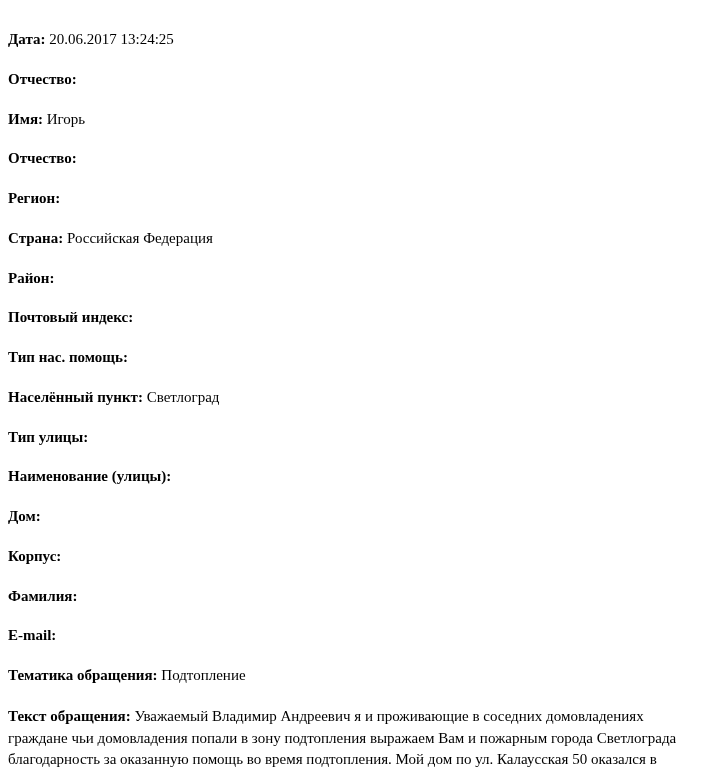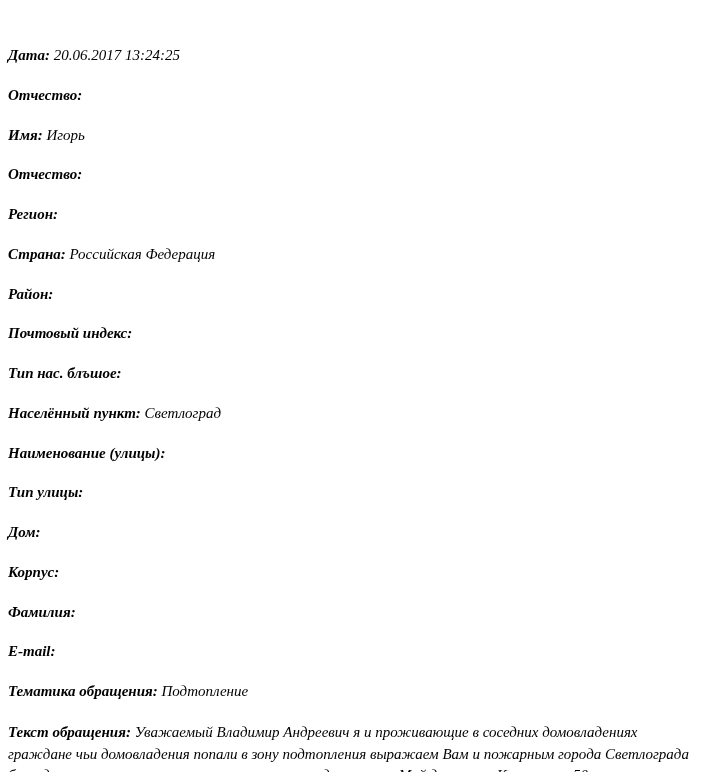--- a/index.html
+++ b/index.html
@@ -13,23 +13,22 @@
     font-family: "Liberation Serif", "DejaVu Serif", serif;
     font-size: 15px;
     color: #000000;
     overflow: hidden;
   }
   .doc {
     padding: 30px 8px 0 8px;
     box-sizing: border-box;
   }
   .field-row {
-    margin: 16px 0 21px 0;
+    margin: 0 0 21px 0;
     line-height: 1.25;
-    font-style: italic;
   }
   .field-row:last-child {
     margin-bottom: 0;
   }
   .field-label {
     font-weight: bold;
   }
   .field-value {
     font-weight: normal;
   }
@@ -81,36 +80,36 @@
     <span class="field-label">Район:</span>
     <span class="field-value"></span>
   </div>
 
   <div class="field-row">
     <span class="field-label">Почтовый индекс:</span>
     <span class="field-value"></span>
   </div>
 
   <div class="field-row">
-    <span class="field-label">Тип нас. блъшое:</span>
+    <span class="field-label">Тип нас. помощь:</span>
     <span class="field-value"></span>
   </div>
 
   <div class="field-row">
     <span class="field-label">Населённый пункт:</span>
     <span class="field-value">Светлоград</span>
   </div>
 
   <div class="field-row">
-    <span class="field-label">Наименование (улицы):</span>
+    <span class="field-label">Тип улицы:</span>
     <span class="field-value"></span>
   </div>
 
   <div class="field-row">
-    <span class="field-label">Тип улицы:</span>
+    <span class="field-label">Наименование (улицы):</span>
     <span class="field-value"></span>
   </div>
 
   <div class="field-row">
     <span class="field-label">Дом:</span>
     <span class="field-value"></span>
   </div>
 
   <div class="field-row">
     <span class="field-label">Корпус:</span>

